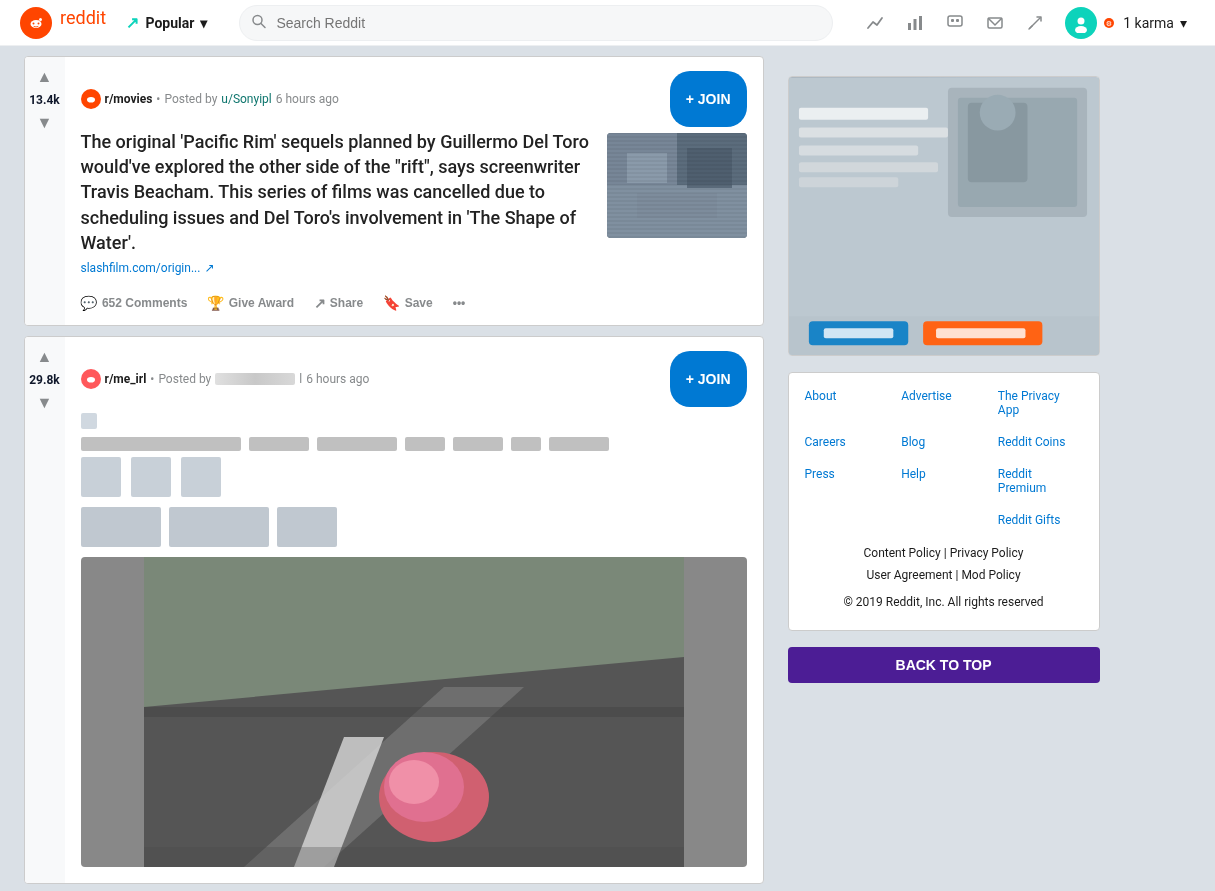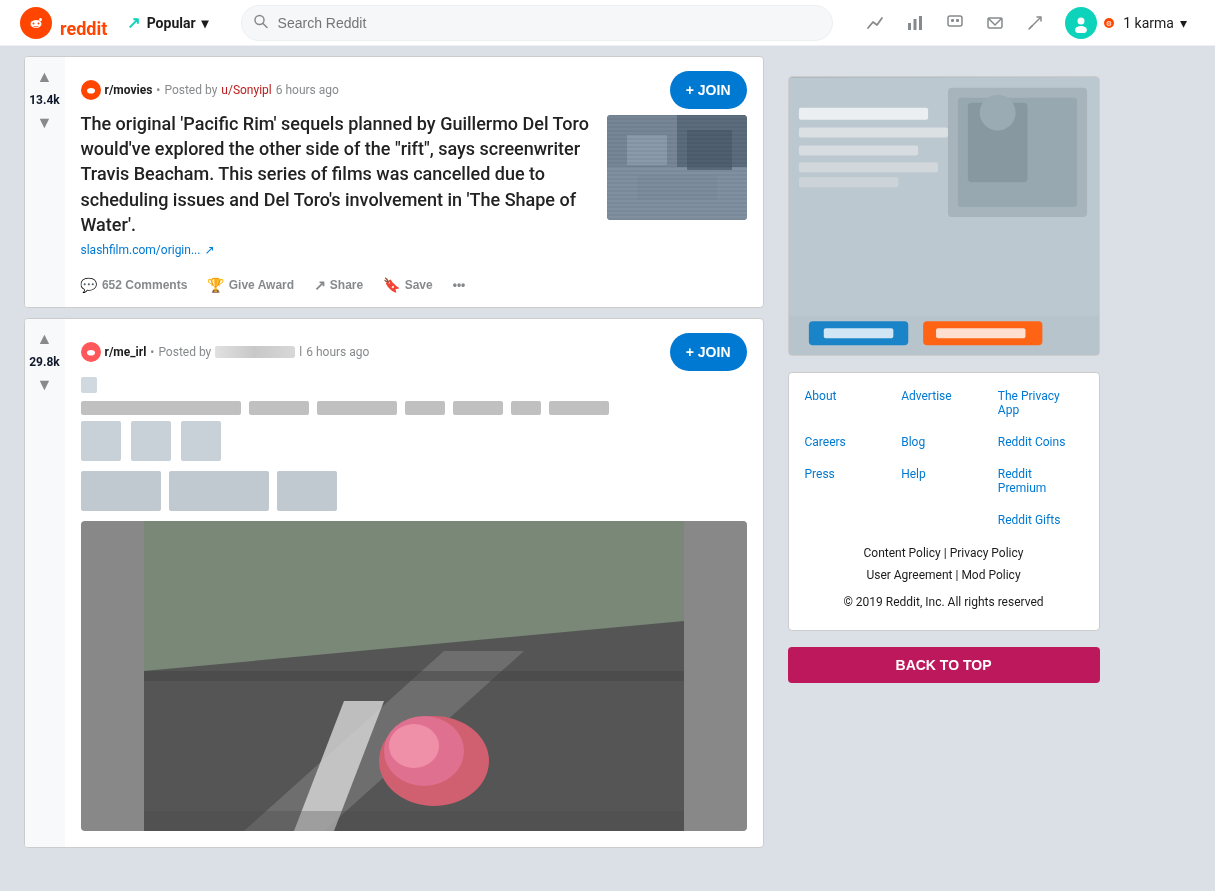--- a/index.html
+++ b/index.html
@@ -20,25 +20,25 @@
       background: #fff;
       border-bottom: 1px solid #edeff1;
       display: flex;
       align-items: center;
       padding: 0 20px;
       z-index: 100;
       gap: 12px;
     }
     .header-logo {
       display: flex;
-      align-items: flex-end;
+      align-items: flex-start;
       gap: 8px;
       text-decoration: none;
       color: #ff4500;
-      font-weight: 700;
+      font-weight: 400;
       font-size: 18px;
     }
     .reddit-logo-circle {
       width: 32px;
       height: 32px;
       background: #ff4500;
       border-radius: 50%;
       display: flex;
       align-items: center;
       justify-content: center;
@@ -189,29 +189,29 @@
       color: white;
       font-size: 10px;
       font-weight: bold;
       flex-shrink: 0;
     }
     .subreddit-name {
       font-weight: 700;
       color: #1c1c1c;
       cursor: pointer;
     }
-    .username { color: #b91c1c; cursor: pointer; }
+    .username { color: #0f766e; cursor: pointer; }
 
     .join-btn {
       margin-left: auto;
       background: #0079d3;
       color: white;
       border: none;
       border-radius: 20px;
-      padding: 11px 16px;
+      padding: 20px 16px;
       font-size: 14px;
       font-weight: 700;
       cursor: pointer;
     }
 
     .post-title {
       font-size: 18px;
       font-weight: 500;
       color: #222;
       margin-bottom: 6px;
@@ -316,21 +316,21 @@
       line-height: 1.8;
       font-size: 12px;
     }
     .footer-policy span {
       cursor: pointer;
     }
 
     .back-to-top-btn {
       display: block;
       width: 100%;
-      background: #be185d;
+      background: #4c1d95;
       color: white;
       border: none;
       border-radius: 4px;
       padding: 10px;
       font-size: 14px;
       font-weight: 700;
       cursor: pointer;
       text-align: center;
       margin-top: 16px;
     }

